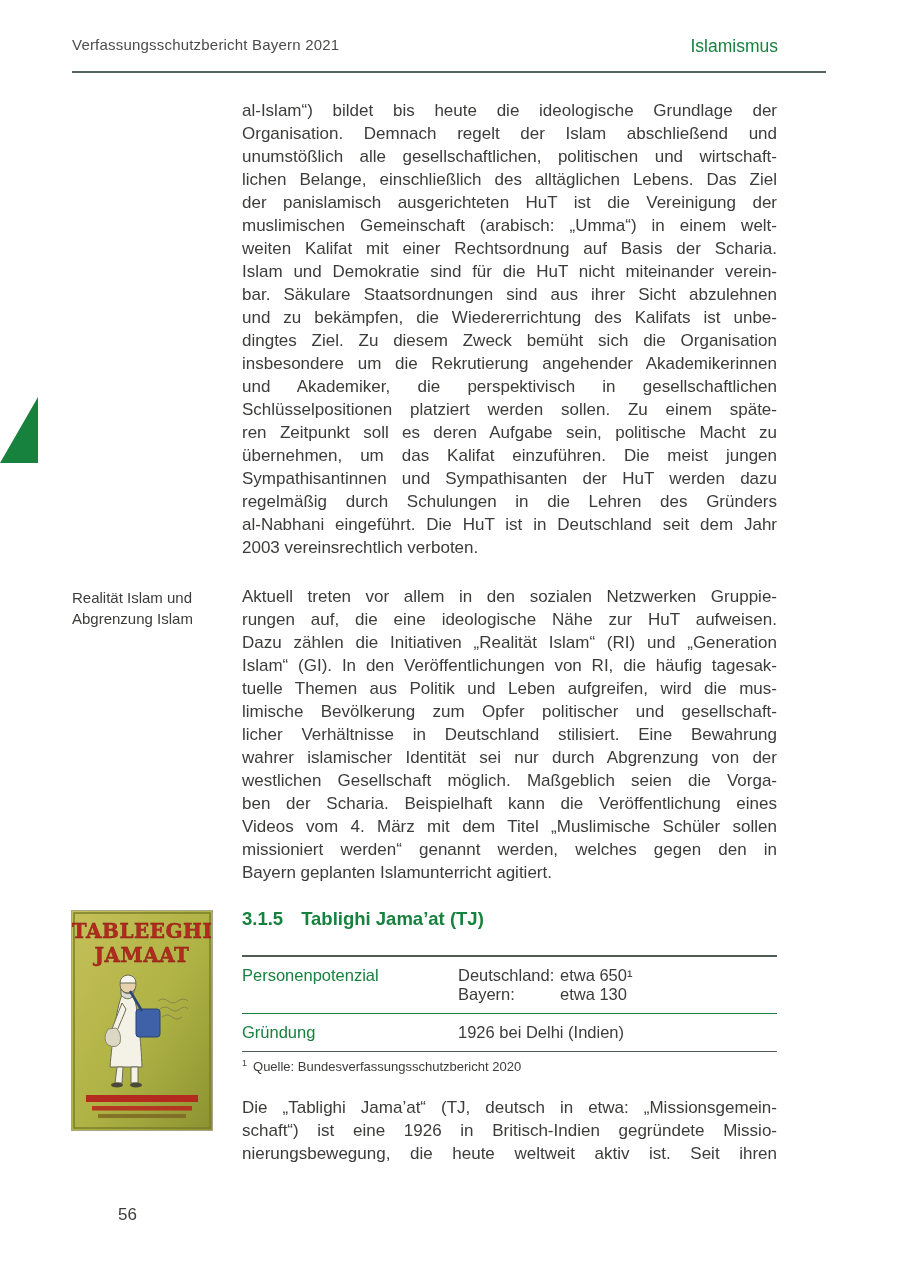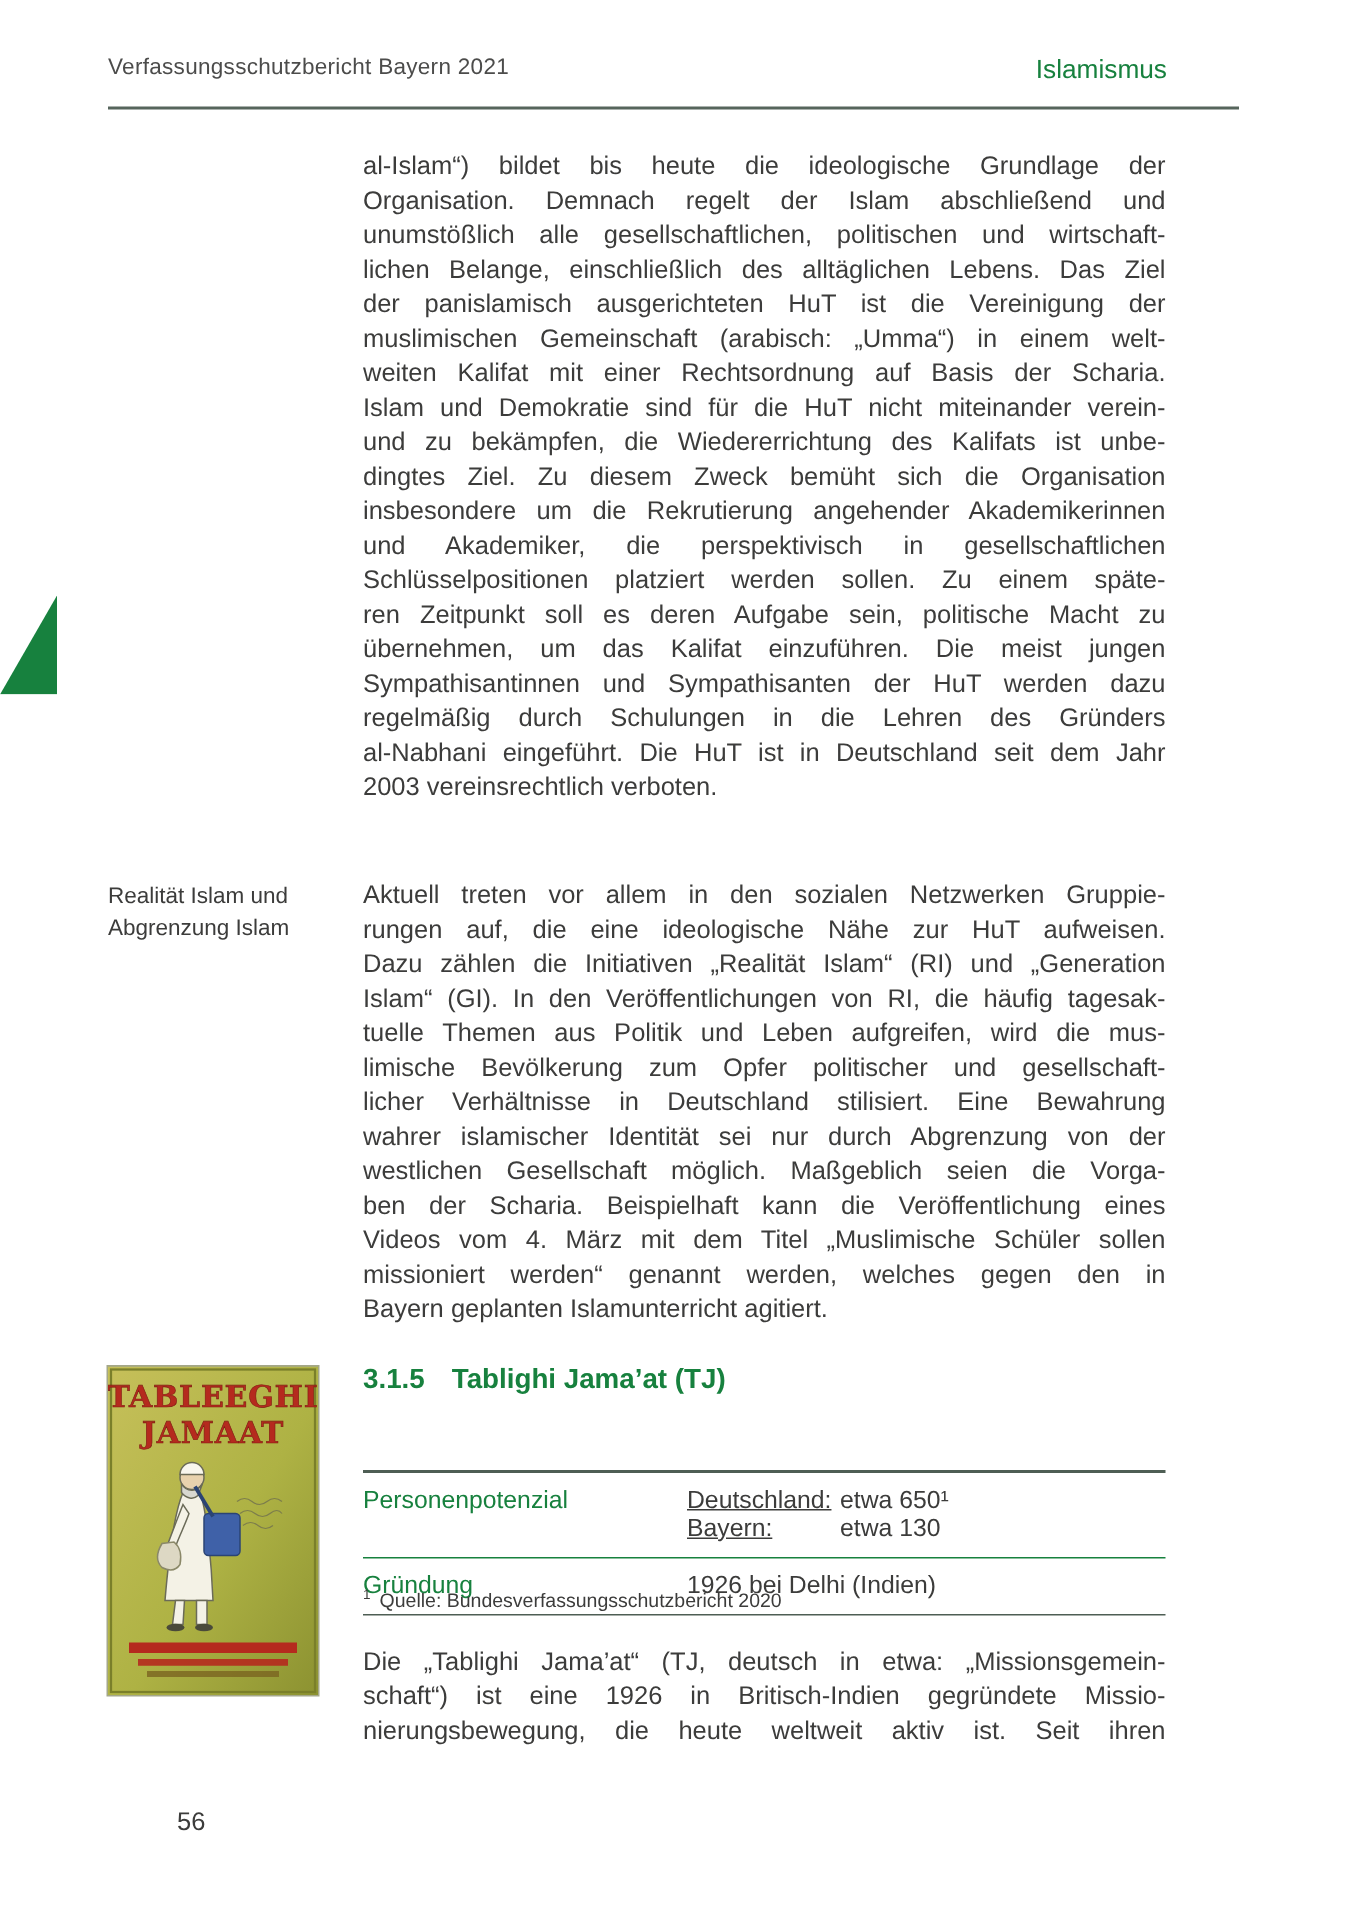--- a/index.html
+++ b/index.html
@@ -28,27 +28,27 @@
   .para-3 { top:1096px; }
 
   .margin-note { position:absolute; left:72px; top:587px; width:168px;
                  font-size:15px; line-height:21px; color:var(--text); }
 
   .section-heading { position:absolute; left:242px; top:908px; display:flex; gap:18px;
                      font-size:18.5px; font-weight:bold; color:var(--green); }
 
   
   .infobox { position:absolute; left:242px; top:955px; width:535px;
-             border-top:2px solid #4e5e54; border-bottom:1px solid #4e5e54;margin-top:25px; }
+             border-top:2px solid #4e5e54; border-bottom:1px solid #4e5e54; }
   .infobox .row { display:flex; padding:9px 0; }
   .infobox .row + .row { border-top:1px solid var(--green); }
   .infobox .label { width:216px; flex:0 0 216px; color:var(--green); font-size:16.5px; line-height:19px; }
   .infobox .entries { font-size:16.5px; line-height:19px; color:var(--text); }
   .entry { display:flex; }
-  .entry .key { width:102px; flex:0 0 102px;text-decoration:underline; }
+  .entry .key { width:102px; flex:0 0 102px; }
 
   .footnote { position:absolute; left:242px; top:1058px; font-size:13px; color:var(--text); }
   .fn-marker { vertical-align:super; font-size:9px; margin-right:6px; }
 
   
   .cover { position:absolute; left:72px; top:911px; width:140px; height:219px;
            box-shadow:0 0 0 1px rgba(90,95,40,.55); }
   .cover svg { display:block; width:100%; height:100%; }
 
   .page-number { position:absolute; left:72px; top:1205px; font-size:17px; color:var(--text);margin-left:46px; }
@@ -68,20 +68,21 @@
 
   <div class="para para-1 ends">
       <div class="line">al-Islam“) bildet bis heute die ideologische Grundlage der</div>
       <div class="line">Organisation. Demnach regelt der Islam abschließend und</div>
       <div class="line">unumstößlich alle gesellschaftlichen, politischen und wirtschaft-</div>
       <div class="line">lichen Belange, einschließlich des alltäglichen Lebens. Das Ziel</div>
       <div class="line">der panislamisch ausgerichteten HuT ist die Vereinigung der</div>
       <div class="line">muslimischen Gemeinschaft (arabisch: „Umma“) in einem welt-</div>
       <div class="line">weiten Kalifat mit einer Rechtsordnung auf Basis der Scharia.</div>
       <div class="line">Islam und Demokratie sind für die HuT nicht miteinander verein-</div>
+      <div class="line">bar. Säkulare Staatsordnungen sind aus ihrer Sicht abzulehnen</div>
       <div class="line">und zu bekämpfen, die Wiedererrichtung des Kalifats ist unbe-</div>
       <div class="line">dingtes Ziel. Zu diesem Zweck bemüht sich die Organisation</div>
       <div class="line">insbesondere um die Rekrutierung angehender Akademikerinnen</div>
       <div class="line">und Akademiker, die perspektivisch in gesellschaftlichen</div>
       <div class="line">Schlüsselpositionen platziert werden sollen. Zu einem späte-</div>
       <div class="line">ren Zeitpunkt soll es deren Aufgabe sein, politische Macht zu</div>
       <div class="line">übernehmen, um das Kalifat einzuführen. Die meist jungen</div>
       <div class="line">Sympathisantinnen und Sympathisanten der HuT werden dazu</div>
       <div class="line">regelmäßig durch Schulungen in die Lehren des Gründers</div>
       <div class="line">al-Nabhani eingeführt. Die HuT ist in Deutschland seit dem Jahr</div>

